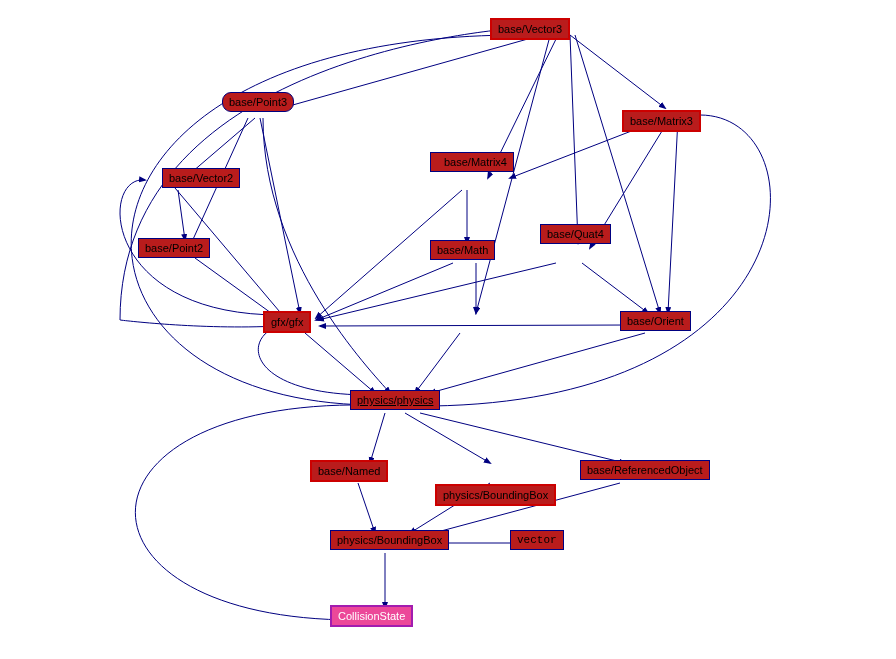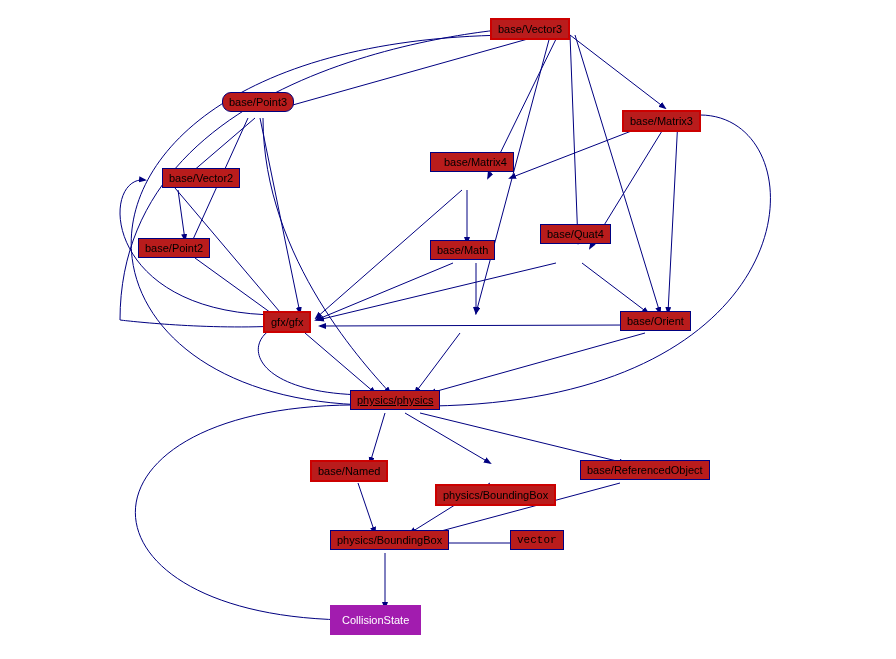--- a/index.html
+++ b/index.html
@@ -24,23 +24,23 @@
       padding: 3px 6px;
       font-size: 11px;
       color: #000000;
       white-space: nowrap;
       text-align: center;
     }
     .node.red-border {
       border: 2px solid #cc0000;
     }
     .node.black-bg {
-      background: #a21caf;
+      background: #ec4899;
       color: #ffffff;
-      border: 6px solid #a21caf;
+      border: 2px solid #a21caf;
     }
     svg.edges {
       position: absolute;
       top: 0;
       left: 0;
       width: 896px;
       height: 659px;
       pointer-events: none;
     }
   </style>

